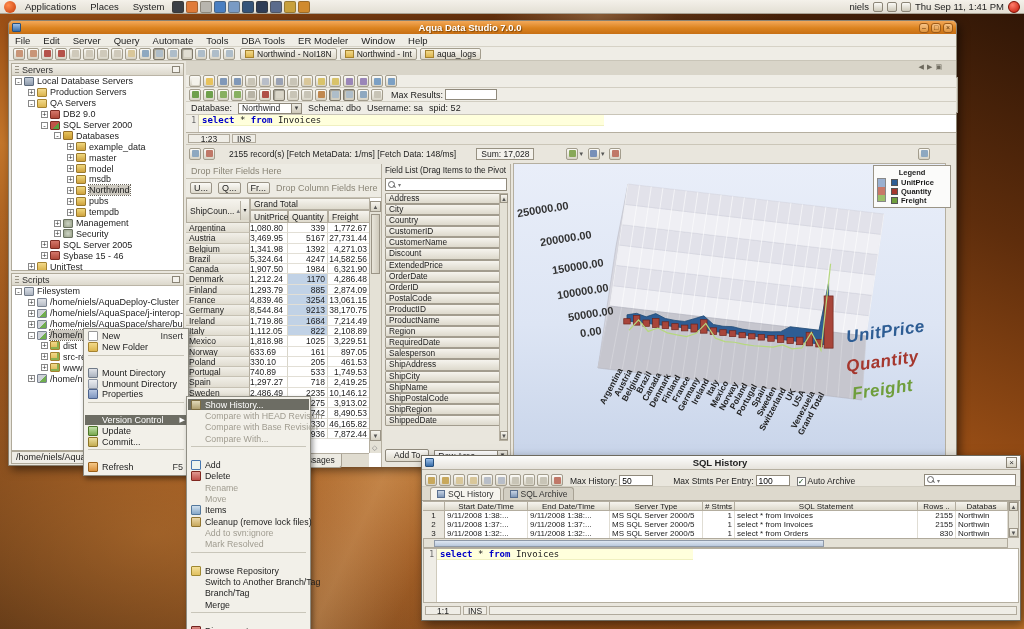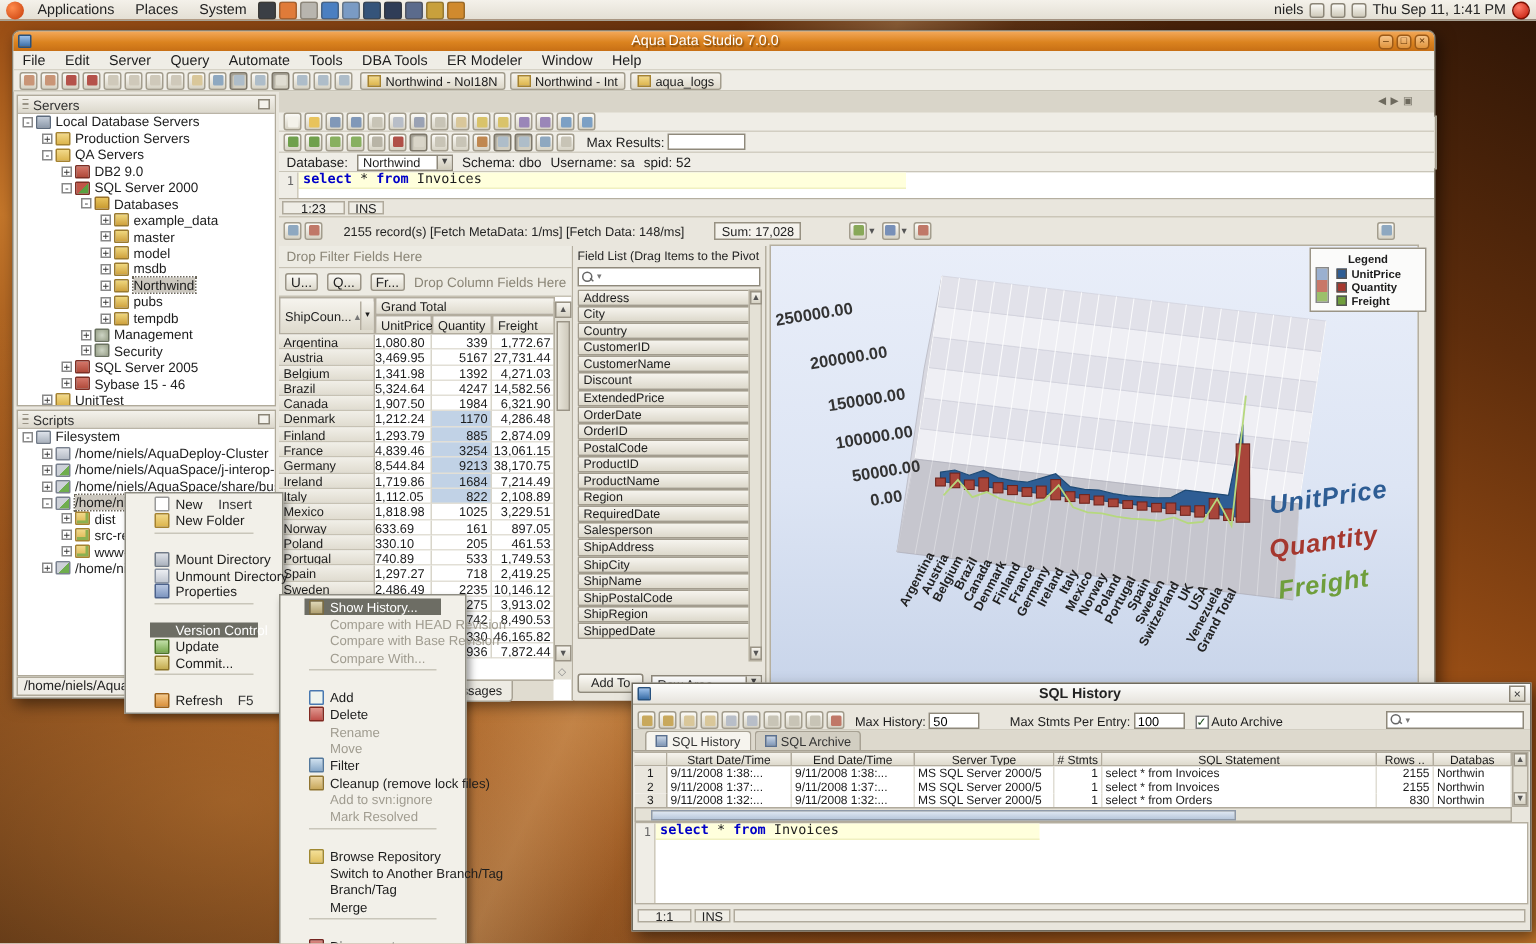--- a/index.html
+++ b/index.html
@@ -20,21 +20,21 @@
 #panel .right{display:flex;align-items:center;gap:4px;padding-right:4px}
 .sysico{width:10px;height:10px;border:1px solid #8c8678;background:linear-gradient(#fbfaf6,#cfcaba);border-radius:2px;flex:none}
 #quit{width:12px;height:12px;border-radius:6px;background:radial-gradient(circle at 35% 30%,#ff7d6a,#c21807);border:1px solid #7e0f02}
 
 .win{position:absolute;background:#e9e6dd;border:1px solid #8a8272;box-shadow:3px 4px 10px rgba(0,0,0,.5)}
 .btn3{display:flex;gap:2px}
 .wbtn{width:10px;height:10px;border:1px solid #9c5a18;border-radius:3px;background:linear-gradient(#f7c488,#e0943c);font-size:7px;line-height:8px;text-align:center;color:#5c3003}
 
 #ads{left:8px;top:20px;width:949px;height:446px;border-radius:5px 5px 0 0;z-index:10}
 #ads .title{position:absolute;left:0;top:0;right:0;height:13px;border-radius:4px 4px 0 0;background:linear-gradient(#f3a859,#db831f 55%,#c76f15);display:flex;align-items:center;padding:0 3px}
-#ads .title .t{flex:1;text-align:center;font-weight:normal;font-size:9.5px;color:#fff;text-shadow:1px 1px 1px #7a4408}
+#ads .title .t{flex:1;text-align:center;font-weight:bold;font-size:9.5px;color:#fff;text-shadow:1px 1px 1px #7a4408}
 .appico{width:9px;height:9px;background:linear-gradient(#9cc0ea,#3a6ea8);border:1px solid #27517e;border-radius:1px;flex:none}
 #menubar{position:absolute;left:0;top:13px;right:0;height:13px;background:#efede6;border-bottom:1px solid #d6d2c6;display:flex;align-items:center;gap:13px;padding-left:6px;font-size:9.5px}
 #toolbar{position:absolute;left:0;top:26px;right:0;height:14px;background:#efede6;border-bottom:1px solid #c9c5b8;display:flex;align-items:center;gap:2px;padding-left:4px}
 .tbico{display:inline-flex;align-items:center;justify-content:center;width:12px;height:12px;border:1px solid #a39d8d;border-radius:2px;background:linear-gradient(#fcfbf7,#d6d2c4);flex:none}
 .tbico .swatch{width:7px;height:7px;border-radius:1px}
 .tbico.f-pressed{background:#d2cec0;border:1px solid #7e786a;box-shadow:inset 1px 1px 1px rgba(0,0,0,.25)}
 .srvbtn{display:inline-flex;align-items:center;gap:3px;height:12px;border:1px solid #a39d8d;border-radius:2px;background:linear-gradient(#f7f5ef,#ddd8ca);padding:0 4px;margin-left:3px;font-size:8.5px}
 .srvbtn .fold{width:9px;height:8px;background:linear-gradient(#f2d98a,#dcb54e);border:1px solid #a5822f;flex:none}
 
 .sidepanel{position:absolute;left:2px;width:173px;border:1px solid #b0aa9a;background:#fff}
@@ -152,21 +152,21 @@
 #hrows{position:absolute;left:1px;right:12px;top:55px;height:27px;background:#fff;overflow:hidden}
 .hrow{height:9px;font-size:8px}
 .hrow span{line-height:9px;border-right:1px solid #e0ddd4;overflow:hidden;white-space:nowrap;padding:0 2px}
 .hrow span:nth-child(1){background:#e9e6dd;border-right:1px solid #b3ad9f;padding:0}
 #hvscroll{position:absolute;right:1px;top:45px;width:11px;height:37px;background:#e4e1d6;border:1px solid #b0aa9c}
 #hhscroll{position:absolute;left:1px;right:12px;top:82px;height:10px;background:#e4e1d6;border:1px solid #b0aa9c;display:flex;align-items:center}
 #hthumb{margin-left:10px;width:390px;height:7px;border:1px solid #8f99a8;background:linear-gradient(#dfe7f2,#b9c8dc)}
 #heditor{position:absolute;left:1px;right:1px;top:92px;height:55px;background:#fff;border:1px solid #b5afa0;font-family:"DejaVu Sans Mono","Liberation Mono",monospace;font-size:9px}
 #hstatus{position:absolute;left:1px;right:1px;bottom:2px;height:13px;display:flex;gap:2px;padding:1px 2px;font-size:8.5px}
 
-.menu{position:absolute;background:#f2f0e9;border:1px solid #8f8d83;box-shadow:2px 3px 5px rgba(0,0,0,.4);padding:2px 16px;z-index:30}
+.menu{position:absolute;background:#f2f0e9;border:1px solid #8f8d83;box-shadow:2px 3px 5px rgba(0,0,0,.4);padding:2px 1px;z-index:30}
 .mi{display:flex;align-items:center;padding:0 4px 0 3px;color:#1c1c1c;white-space:nowrap}
 .mi .mico{width:10px;height:10px;margin-right:4px;flex:none;border-radius:1px}
 .mi .lbl{flex:1}
 .mi .sc{margin-left:10px;color:#333}
 .mi .arr{display:none;margin-left:6px;font-size:7px}
 .mi.f-sub .arr{display:block}
 .mi.f-hl{background:#6d6d64;color:#fff}
 .mi.f-hl .sc{color:#eee}
 .mi.f-disabled{color:#a09c90}
 .mi.f-sep{height:2px;border-top:1px solid #c9c6ba;margin:2px 3px;padding:0}
@@ -1194,21 +1194,21 @@
         <span class="lbl">Rename</span>
         <span class="sc"></span>
       </div>
       <div class="mi f-disabled">
         <span class="mico ico"></span>
         <span class="lbl">Move</span>
         <span class="sc"></span>
       </div>
       <div class="mi">
         <span class="mico ico ic-m-revert"></span>
-        <span class="lbl">Filter</span>
+        <span class="lbl">Items</span>
         <span class="sc"></span>
       </div>
       <div class="mi">
         <span class="mico ico ic-m-cleanup"></span>
         <span class="lbl">Cleanup (remove lock files)</span>
         <span class="sc"></span>
       </div>
       <div class="mi f-disabled">
         <span class="mico ico"></span>
         <span class="lbl">Add to svn:ignore</span>

